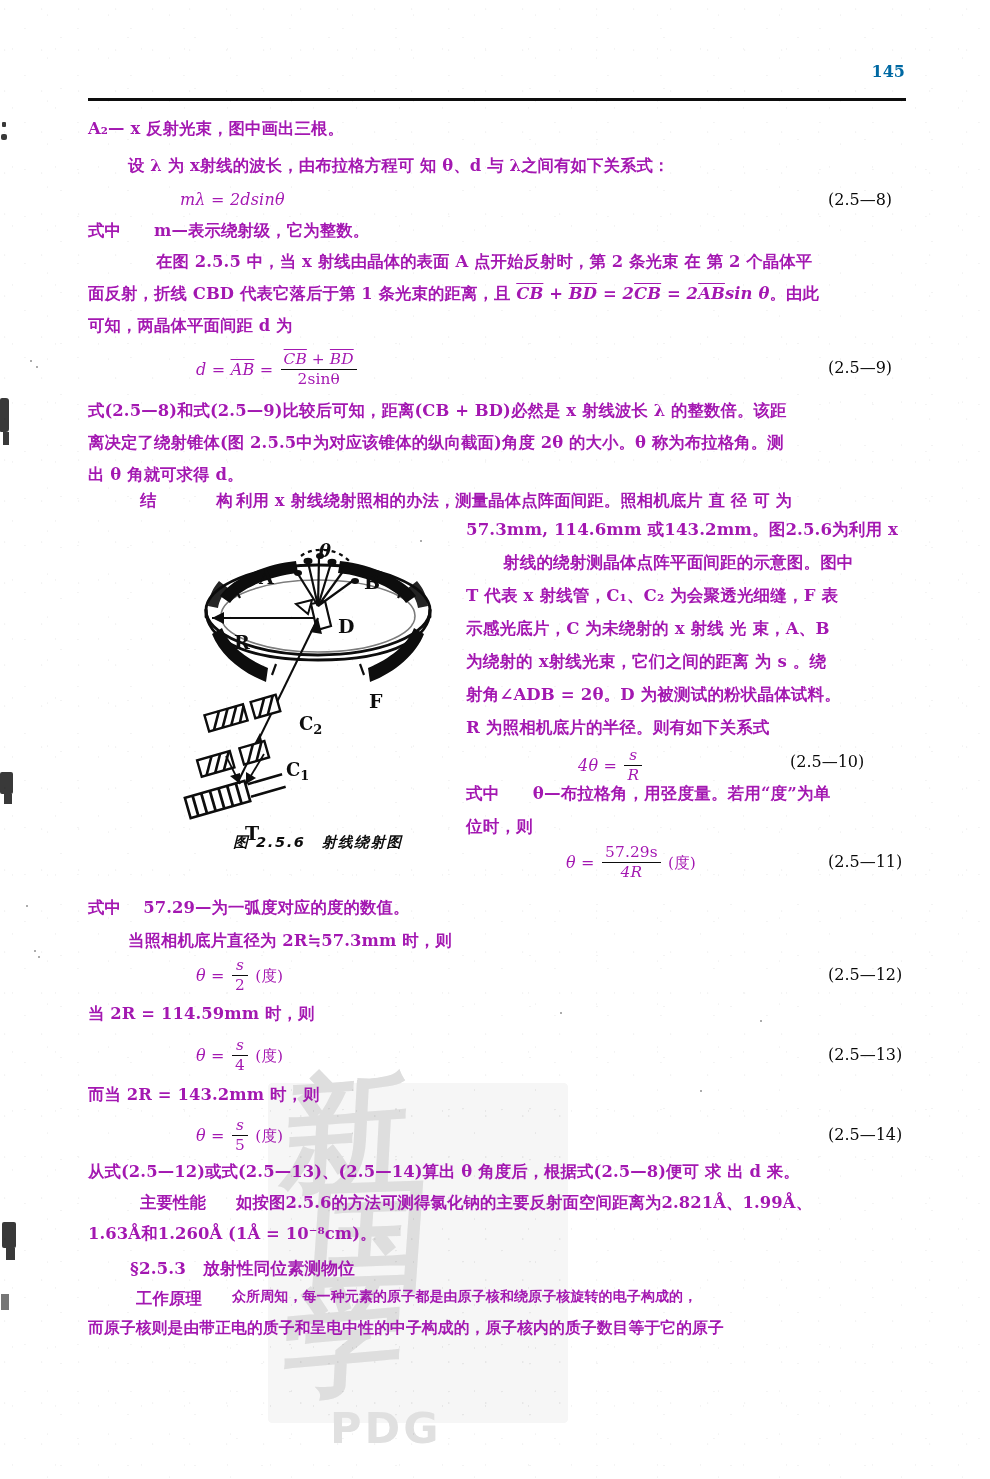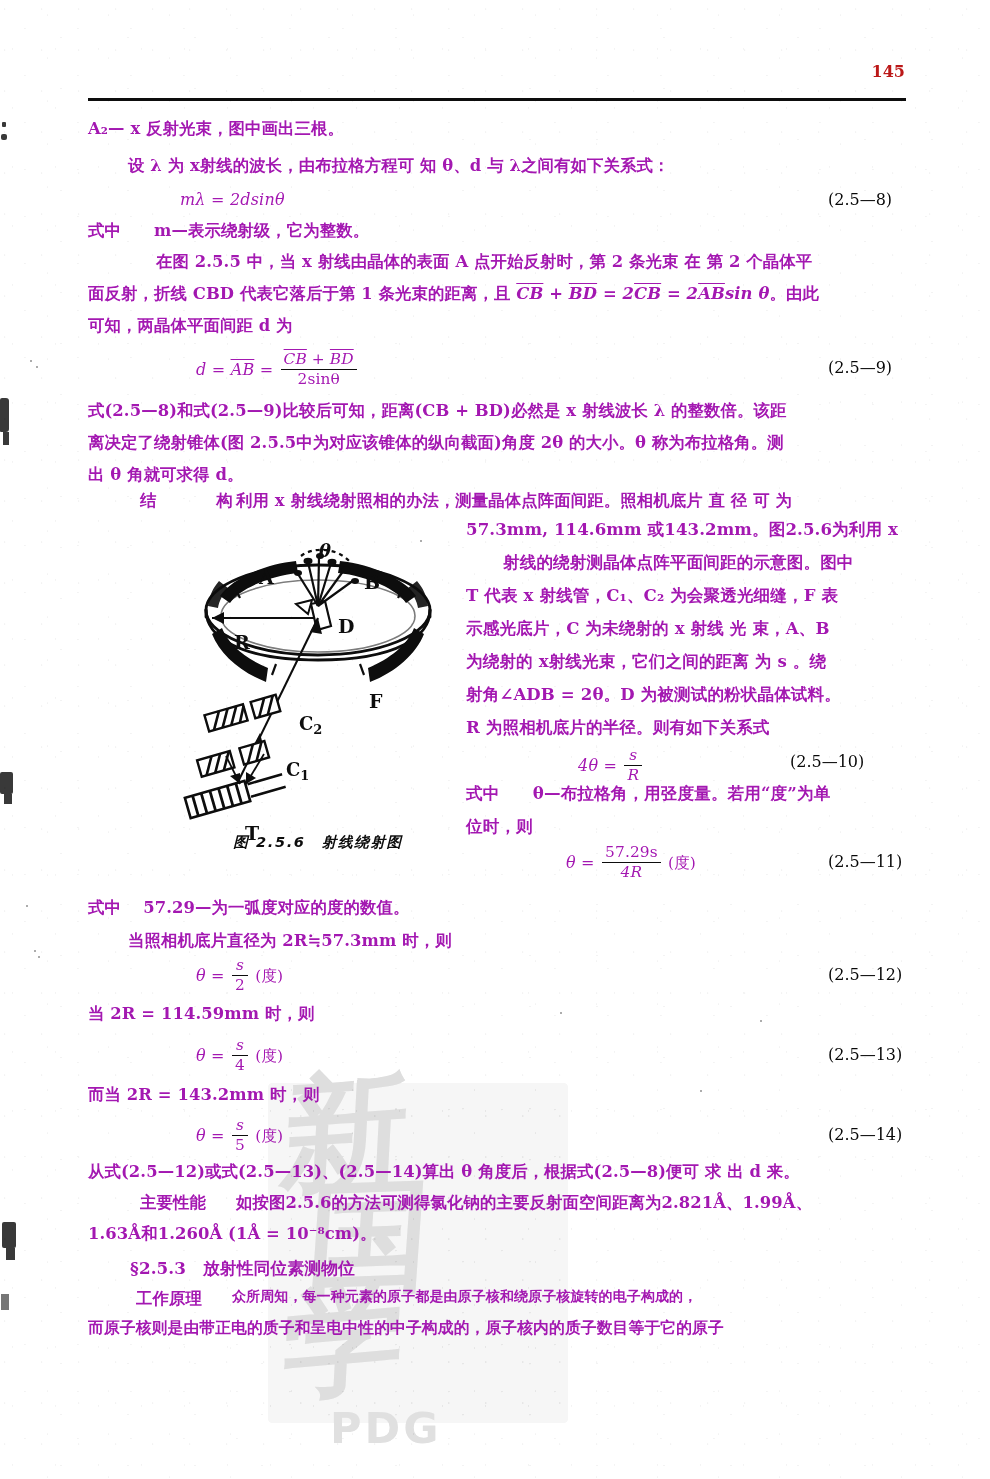--- a/index.html
+++ b/index.html
@@ -104,21 +104,21 @@
     font-size: 15.5px;
     letter-spacing: .5px;
     color: #111;
   }
   .hdr-page {
     position: absolute;
     right: 0; top: 0;
     font-family: "DejaVu Serif", "Liberation Serif", serif;
     font-size: 16px;
     font-weight: 600;
-    color: #b91c1c;
+    color: #0369a1;
   }
   .rule {
     position: absolute;
     left: 88px; top: 98px;
     width: 818px;
     height: 3px;
     background: #111;
   }
 
   

